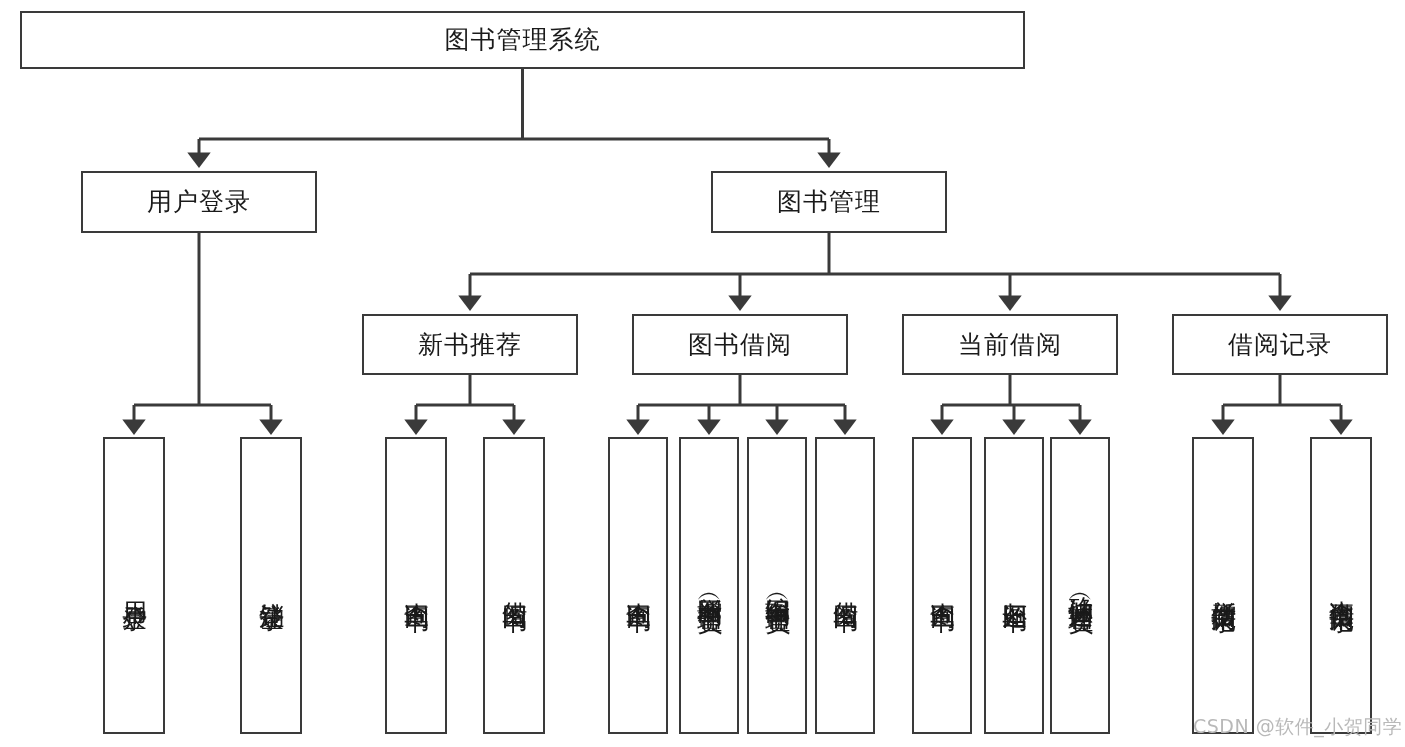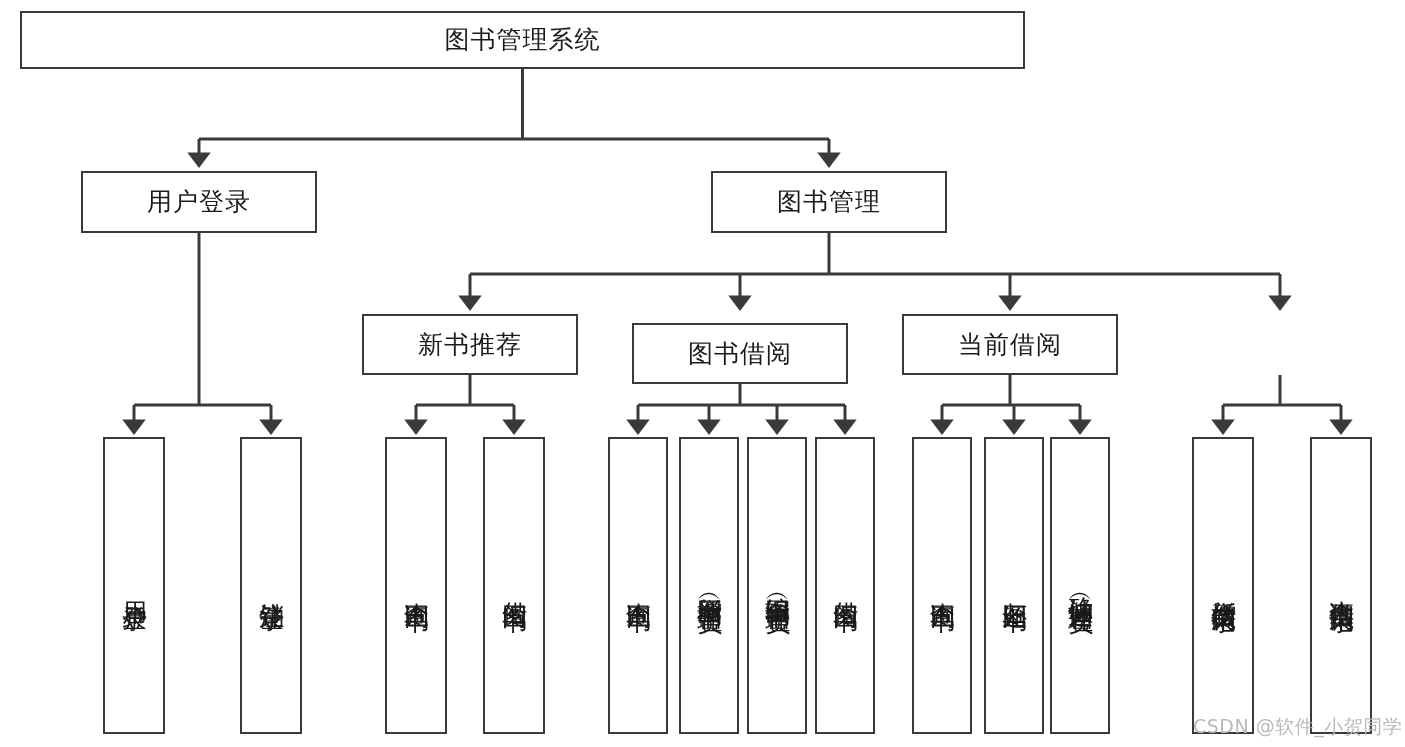--- a/index.html
+++ b/index.html
@@ -125,25 +125,28 @@
   <div class="node horiz" style="left:81px; top:171px; width:236px; height:62px;">
     <span>用户登录</span>
   </div>
   <div class="node horiz" style="left:362px; top:314px; width:216px; height:61px;">
     <span>新书推荐</span>
   </div>
 
   <div class="node horiz" style="left:711px; top:171px; width:236px; height:62px;">
     <span>图书管理</span>
   </div>
-  <div class="node horiz" style="left:632px; top:314px; width:216px; height:61px;margin-top:9px;">
+  <div class="node horiz" style="left:632px; top:314px; width:216px; height:61px;">
     <span>图书借阅</span>
   </div>
   <div class="node horiz" style="left:902px; top:314px; width:216px; height:61px;align-items:center;">
     <span>当前借阅</span>
+  </div>
+  <div class="node horiz" style="left:1172px; top:314px; width:216px; height:61px;">
+    <span>借阅记录</span>
   </div>
 
   <div class="node vert" style="left:103px; top:437px; width:62px; height:297px;">
     <span class="vert-text">用户登录</span>
   </div>
   <div class="node vert" style="left:240px; top:437px; width:62px; height:297px;">
     <span class="vert-text">注销登录</span>
   </div>
 
   <div class="node vert" style="left:385px; top:437px; width:62px; height:297px;">

